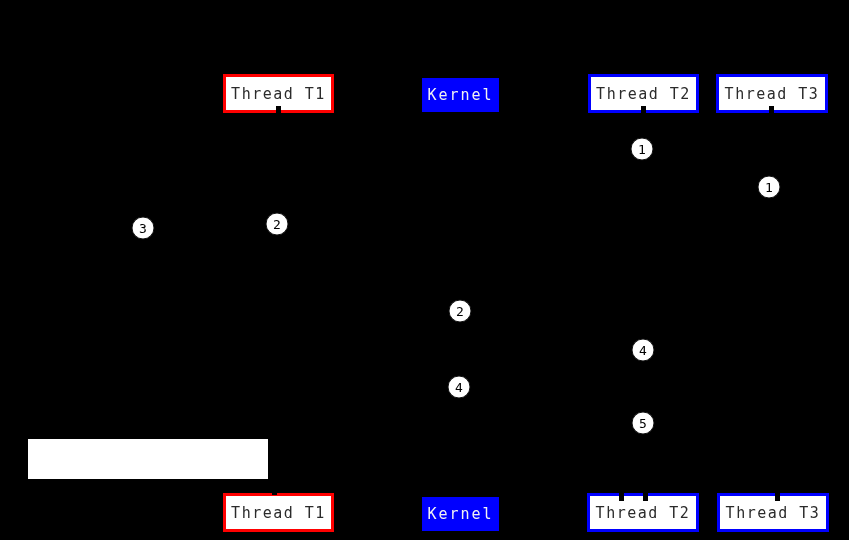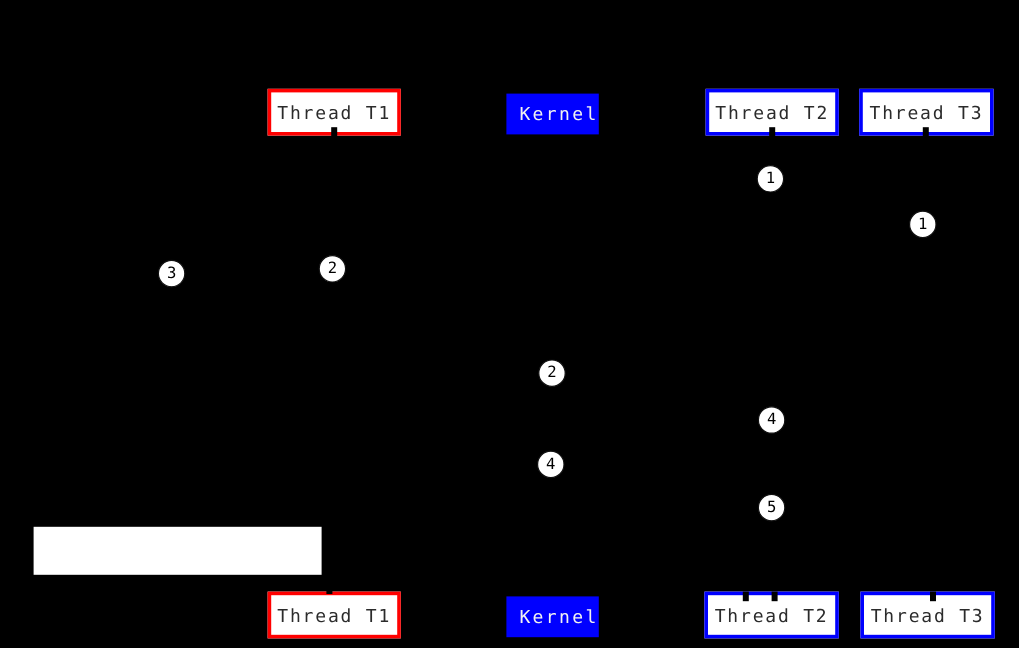--- a/index.html
+++ b/index.html
@@ -7,21 +7,21 @@
     position:relative;width:830px;height:540px;background:#000000;overflow:hidden;
     font-family:"DejaVu Sans Mono","Liberation Mono",monospace;
     margin-top:11px;
   }
   .node{
     position:absolute;box-sizing:border-box;display:flex;align-items:center;justify-content:center;
     font-size:15px;letter-spacing:1.5px;white-space:nowrap;
   }
   .thread{background:#ffffff;color:#2b2b2b;border:3px solid #0000ff;}
   .thread.red{border-color:#ff0000;}
-  .kernel{background:#0000ff;color:#f2f2f2;border:none;letter-spacing:2px;justify-content:flex-end;}
+  .kernel{background:#0000ff;color:#f2f2f2;border:none;letter-spacing:2px;}
   .marker{
     position:absolute;width:23px;height:23px;border-radius:50%;
     background:#ffffff;border:1px solid #111;color:#000;
     display:flex;align-items:center;justify-content:center;
     font-size:13px;transform:translate(-50%,-50%);box-sizing:border-box;
   }
   .note{
     position:absolute;box-sizing:border-box;background:#ffffff;color:#111;
     font-family:"Liberation Mono","DejaVu Sans Mono",monospace;
     font-size:15px;display:flex;align-items:center;padding-left:7px;letter-spacing:1px;

